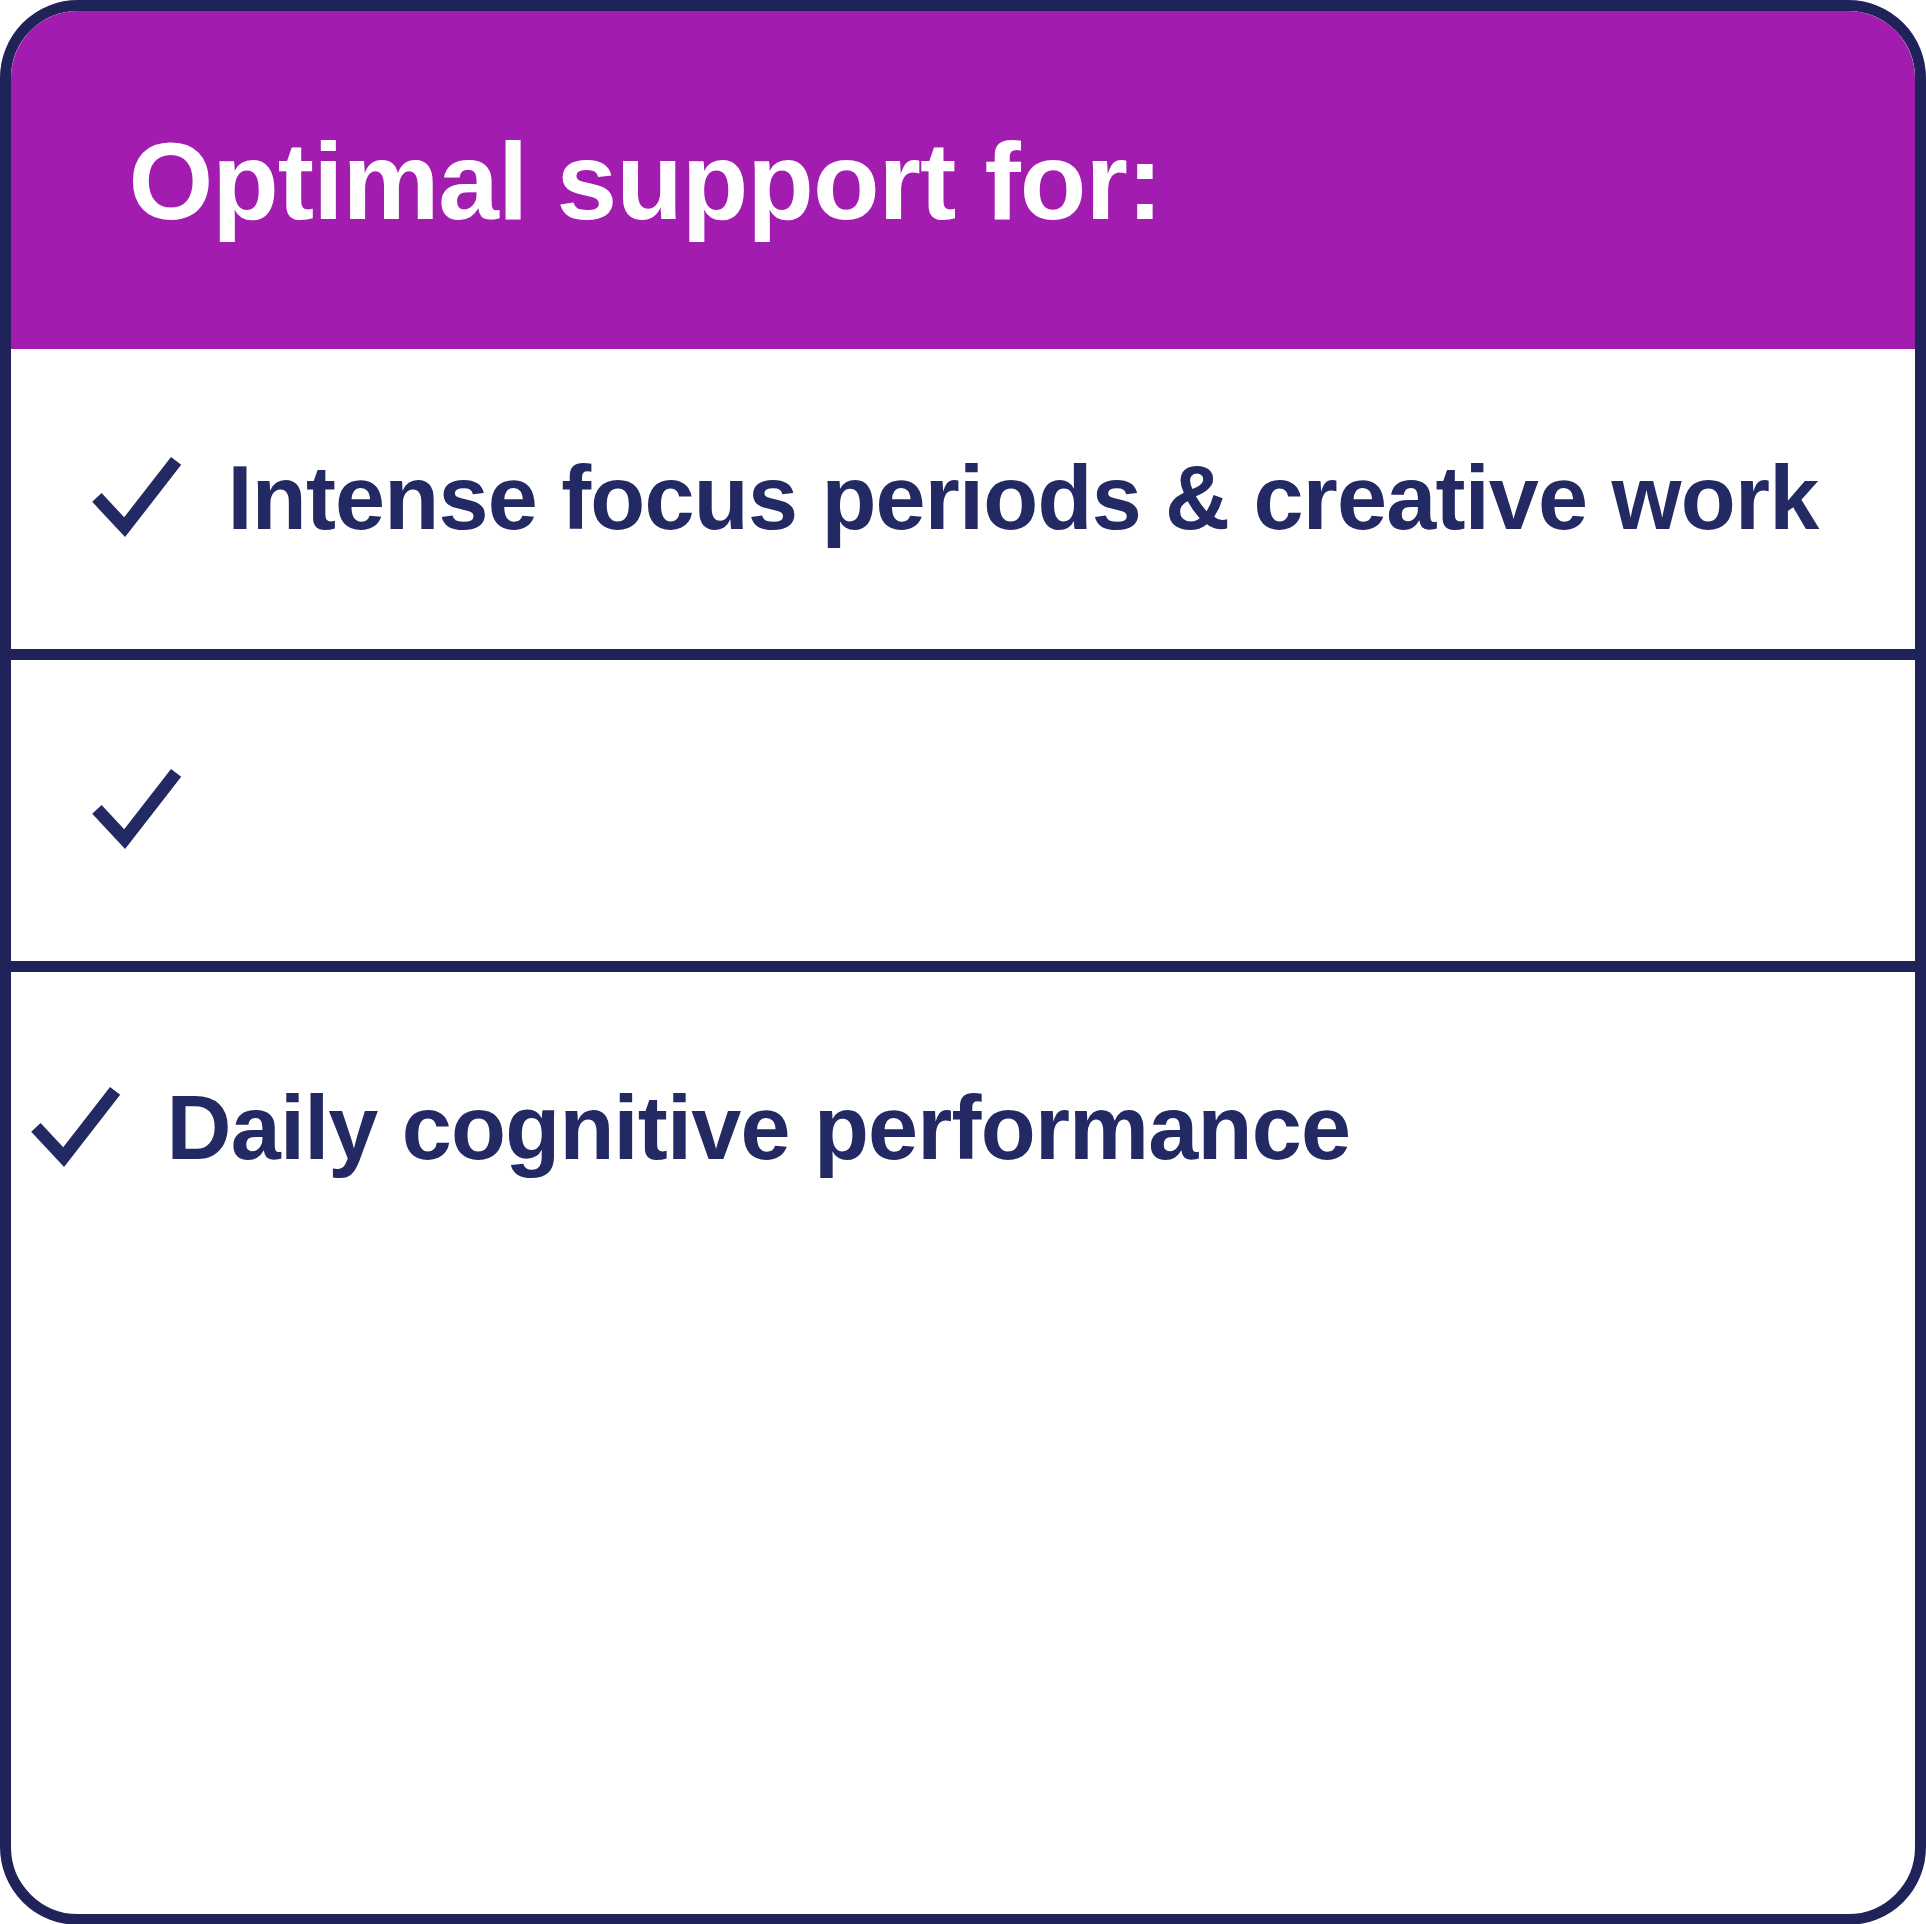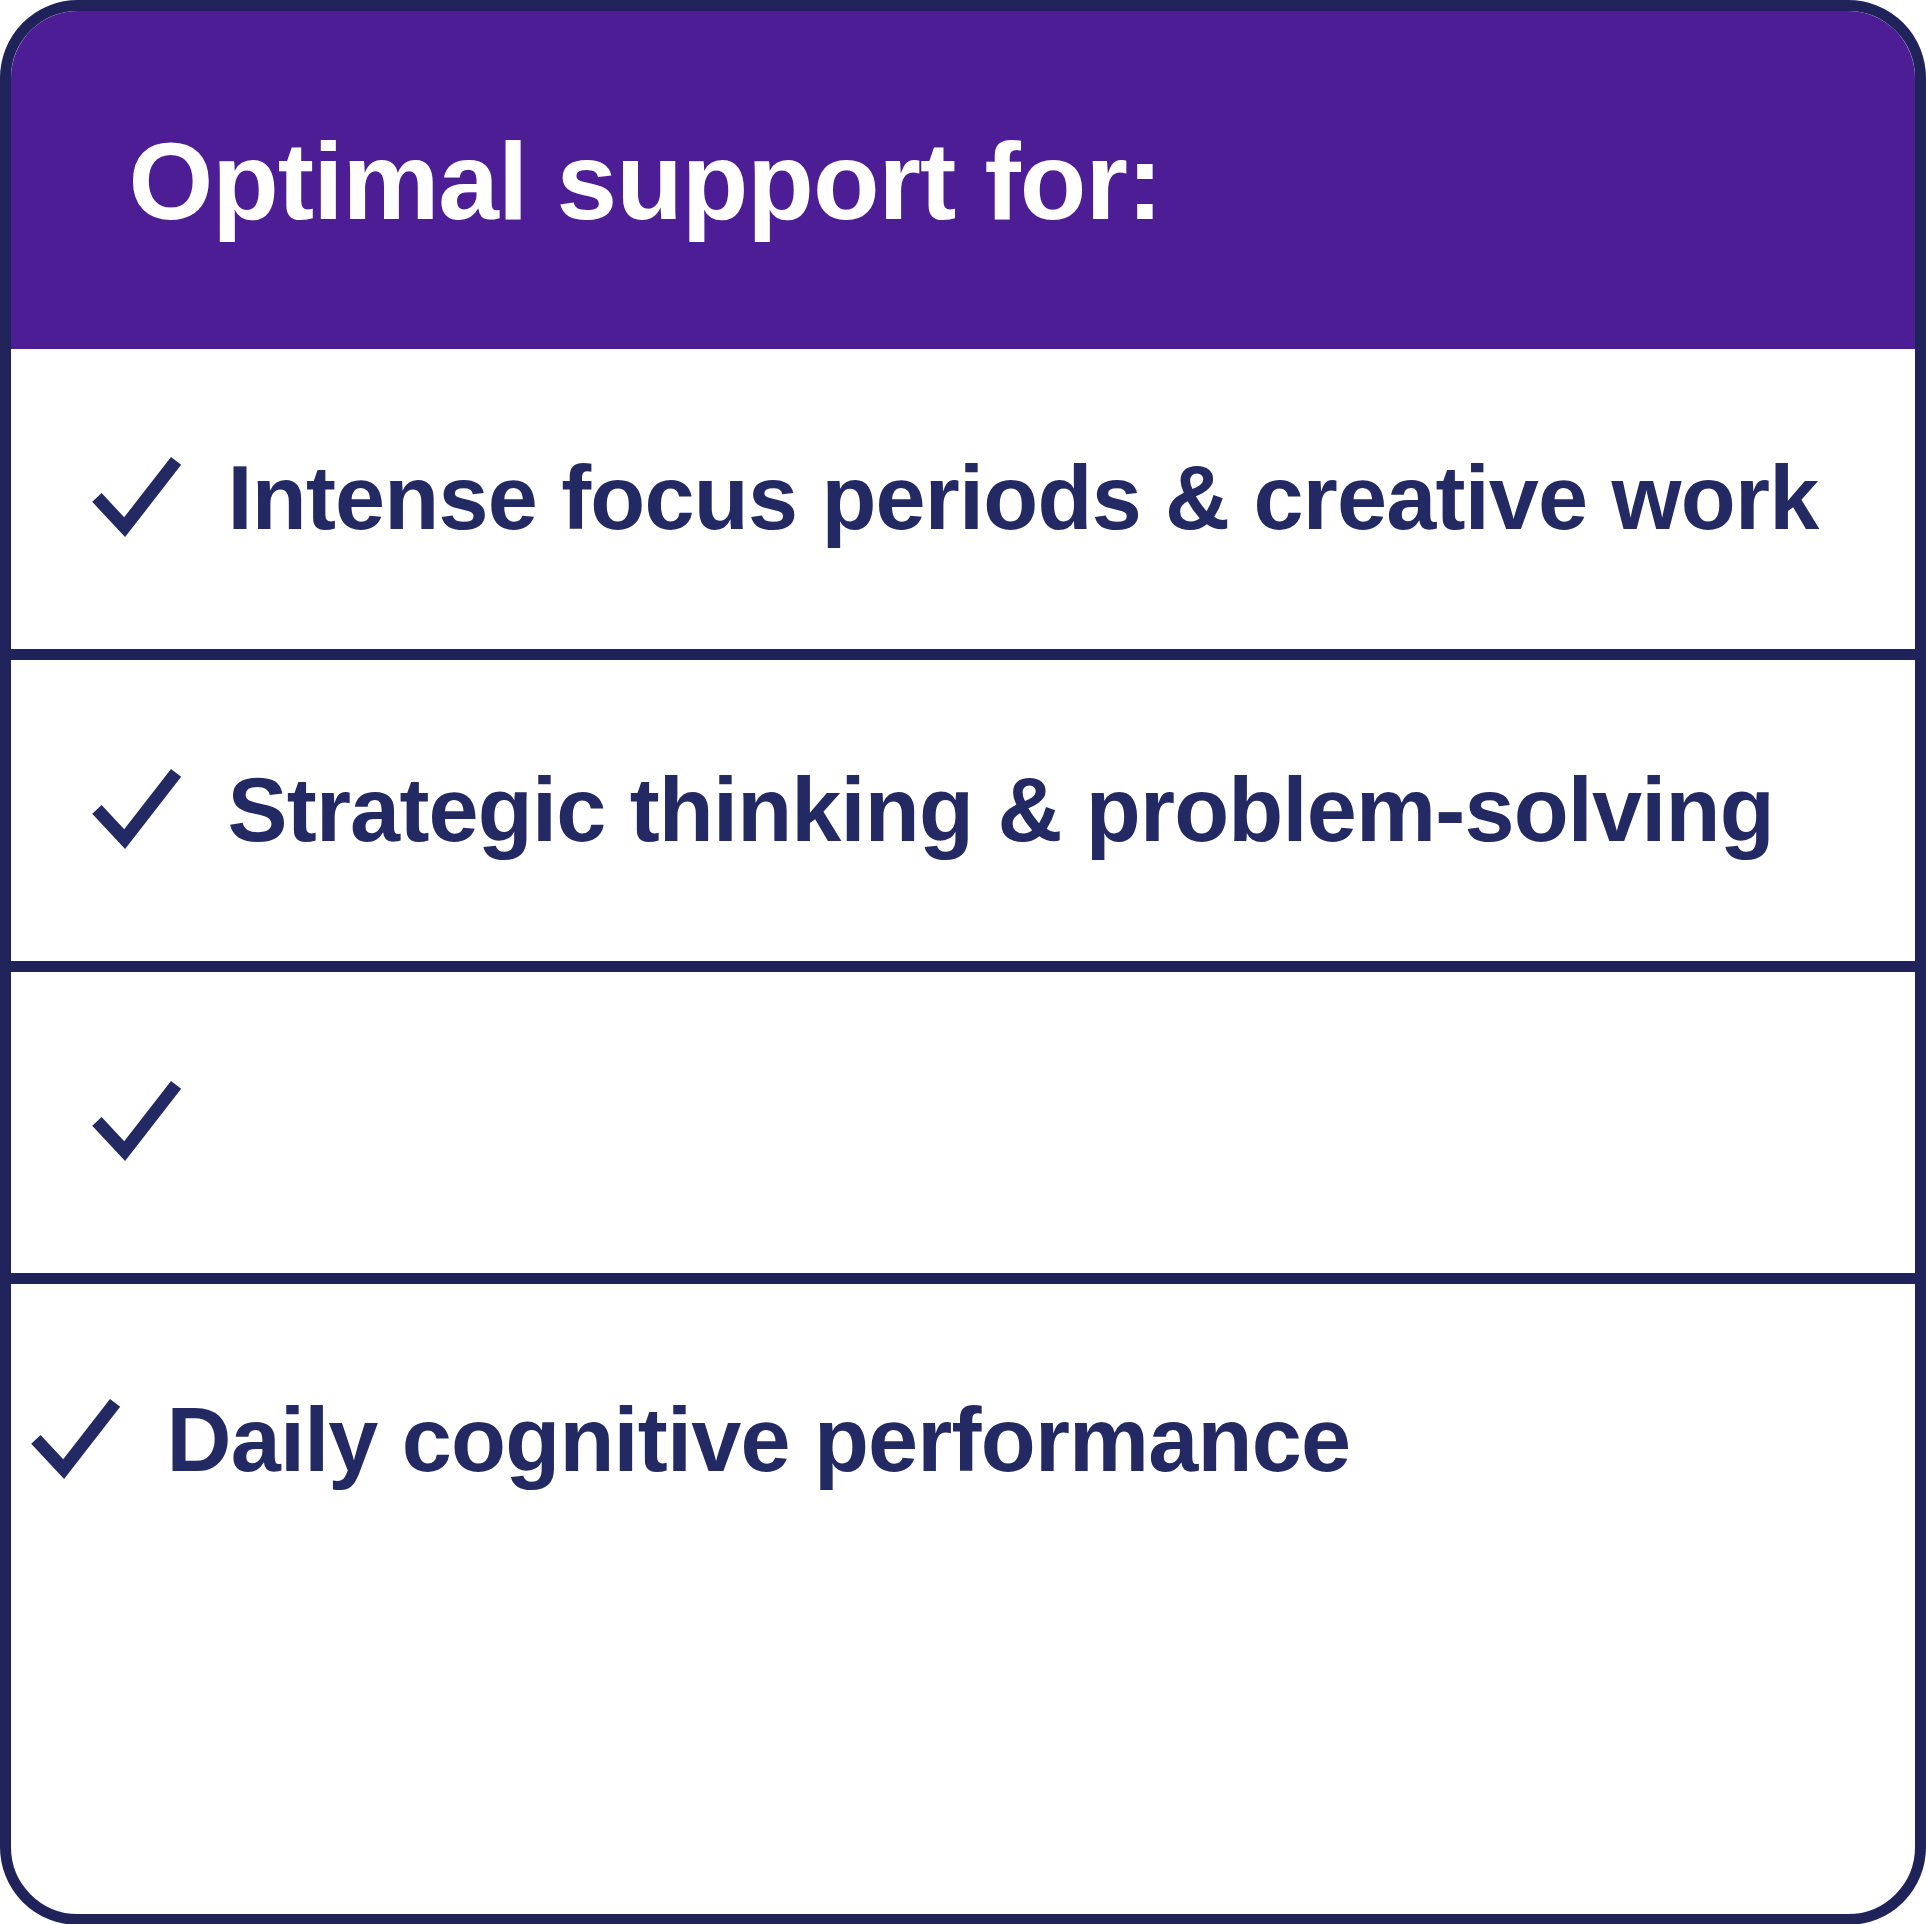--- a/index.html
+++ b/index.html
@@ -30,21 +30,21 @@
   }
 
   
   .card-header {
     position: absolute;
     left: -11.5px;
     top: -11.5px;
     width: 1926px;
     height: 349px;
     box-sizing: border-box;
-    background: #4c1d95;
+    background: #a21caf;
     border-top-left-radius: 78px;
     border-top-right-radius: 78px;
     display: flex;
     align-items: center;
   }
 
   .card-header-title {
     color: #ffffff;
     font-size: 109px;
     font-weight: 700;
@@ -113,26 +113,20 @@
   <div class="card-body">
 
     <div class="benefit-row">
       <svg class="check-icon" viewBox="0 0 100 100">
         <polyline points="10,52 38,82 90,15" fill="none" stroke="#232962" stroke-width="13" stroke-linecap="butt" stroke-linejoin="miter"></polyline>
       </svg>
       <span class="benefit-label">Intense focus periods &amp; creative work</span>
     </div>
 
 
-    <div class="benefit-row">
-      <svg class="check-icon" viewBox="0 0 100 100">
-        <polyline points="10,52 38,82 90,15" fill="none" stroke="#232962" stroke-width="13" stroke-linecap="butt" stroke-linejoin="miter"></polyline>
-      </svg>
-      <span class="benefit-label">Strategic thinking &amp; problem-solving</span>
-    </div>
 
     <div class="benefit-row">
       <svg class="check-icon" viewBox="0 0 100 100">
         <polyline points="10,52 38,82 90,15" fill="none" stroke="#232962" stroke-width="13" stroke-linecap="butt" stroke-linejoin="miter"></polyline>
       </svg>
     </div>
 
     <div class="benefit-row">
       <svg class="check-icon" viewBox="0 0 100 100">
         <polyline points="10,52 38,82 90,15" fill="none" stroke="#232962" stroke-width="13" stroke-linecap="butt" stroke-linejoin="miter"></polyline>

